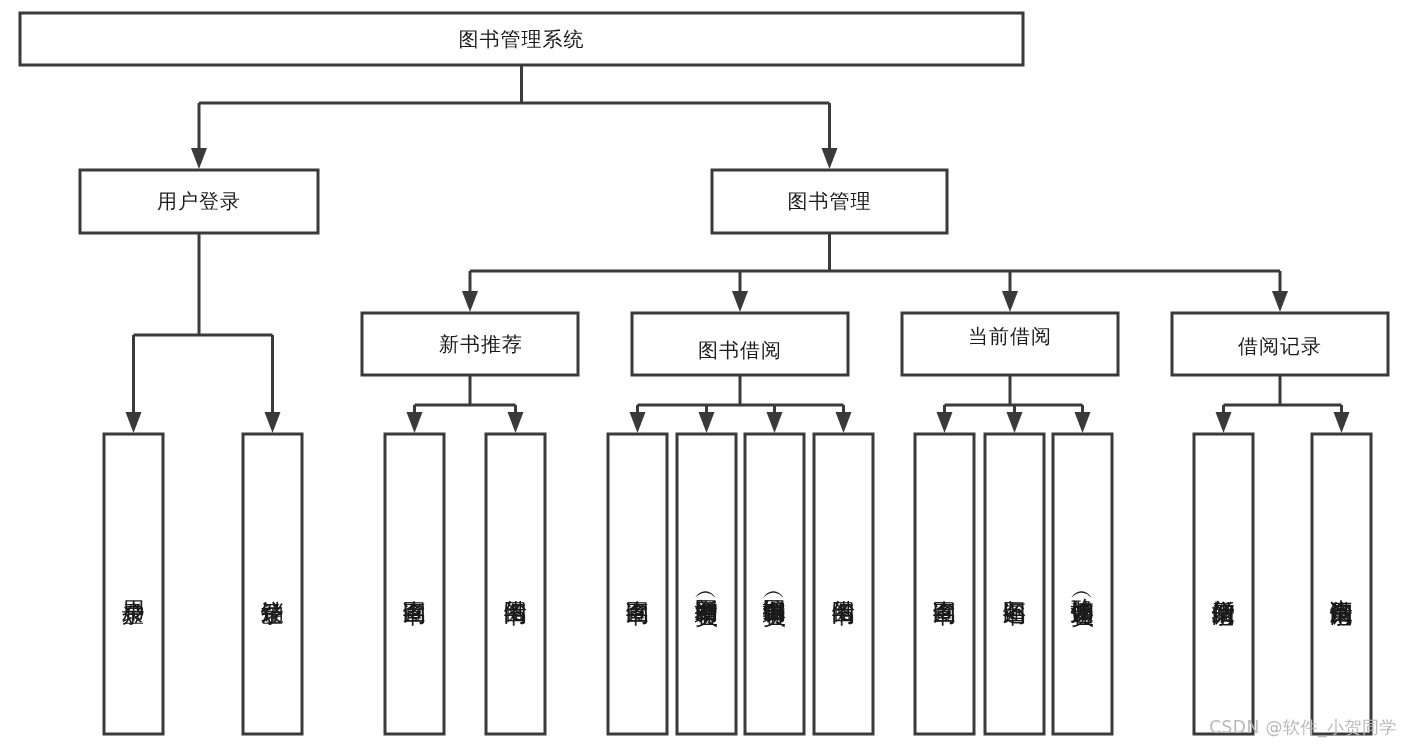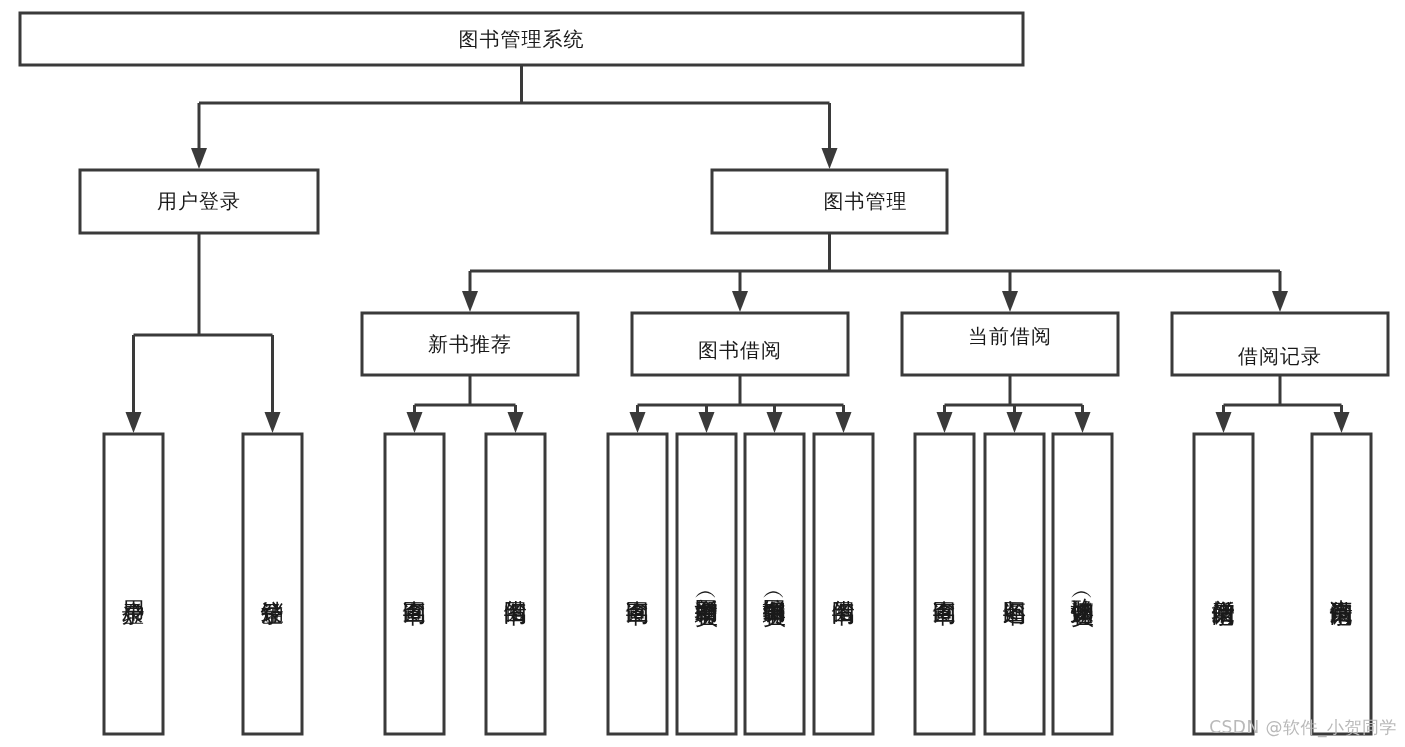--- a/index.html
+++ b/index.html
@@ -173,25 +173,25 @@
         <rect x="985" y="434" width="59" height="300" class="node-box"></rect>
         <rect x="1053" y="434" width="59" height="300" class="node-box"></rect>
         <rect x="1194" y="434" width="59" height="300" class="node-box"></rect>
         <rect x="1312" y="434" width="59" height="300" class="node-box"></rect>
       </g>
   </svg>
 
   <div id="label-layer">
       <div class="hlabel-wrap" style="left: 20px; top: 13px; width: 1003px; height: 52px;">图书管理系统</div>
       <div class="hlabel-wrap" style="left: 80px; top: 170px; width: 238px; height: 63px;">用户登录</div>
-      <div class="hlabel-wrap" style="left: 712px; top: 170px; width: 235px; height: 63px; margin-left: 36px;">图书管理</div>
-      <div class="hlabel-wrap" style="left: 362px; top: 313px; width: 216px; height: 62px;">新书推荐</div>
+      <div class="hlabel-wrap" style="left: 712px; top: 170px; width: 235px; height: 63px;">图书管理</div>
+      <div class="hlabel-wrap" style="left: 362px; top: 313px; width: 216px; height: 62px; padding-left: 11px;">新书推荐</div>
       <div class="hlabel-wrap" style="left: 632px; top: 313px; width: 216px; height: 75px;">图书借阅</div>
       <div class="hlabel-wrap" style="left: 902px; top: 313px; width: 216px; height: 46px;">当前借阅</div>
-      <div class="hlabel-wrap" style="left: 1172px; top: 325px; width: 216px; height: 62px;">借阅记录</div>
+      <div class="hlabel-wrap" style="left: 1172px; top: 315px; width: 216px; height: 62px;">借阅记录</div>
       <div class="vlabel-wrap" style="left: 104px; top: 434px; width: 59px; height: 300px;">用户登录</div>
       <div class="vlabel-wrap" style="left: 243px; top: 434px; width: 59px; height: 300px;">注销登录</div>
       <div class="vlabel-wrap" style="left: 385px; top: 434px; width: 59px; height: 300px;">查询图书</div>
       <div class="vlabel-wrap" style="left: 486px; top: 434px; width: 59px; height: 300px;">借阅图书</div>
       <div class="vlabel-wrap" style="left: 608px; top: 434px; width: 59px; height: 300px;">查询图书</div>
       <div class="vlabel-wrap" style="left: 677px; top: 434px; width: 59px; height: 300px;">新增图书（管理员）</div>
       <div class="vlabel-wrap" style="left: 745px; top: 434px; width: 59px; height: 300px;">编辑图书（管理员）</div>
       <div class="vlabel-wrap" style="left: 814px; top: 434px; width: 59px; height: 300px;">借阅图书</div>
       <div class="vlabel-wrap" style="left: 915px; top: 434px; width: 59px; height: 300px;">查询图书</div>
       <div class="vlabel-wrap" style="left: 985px; top: 434px; width: 59px; height: 300px;">归还图书</div>

